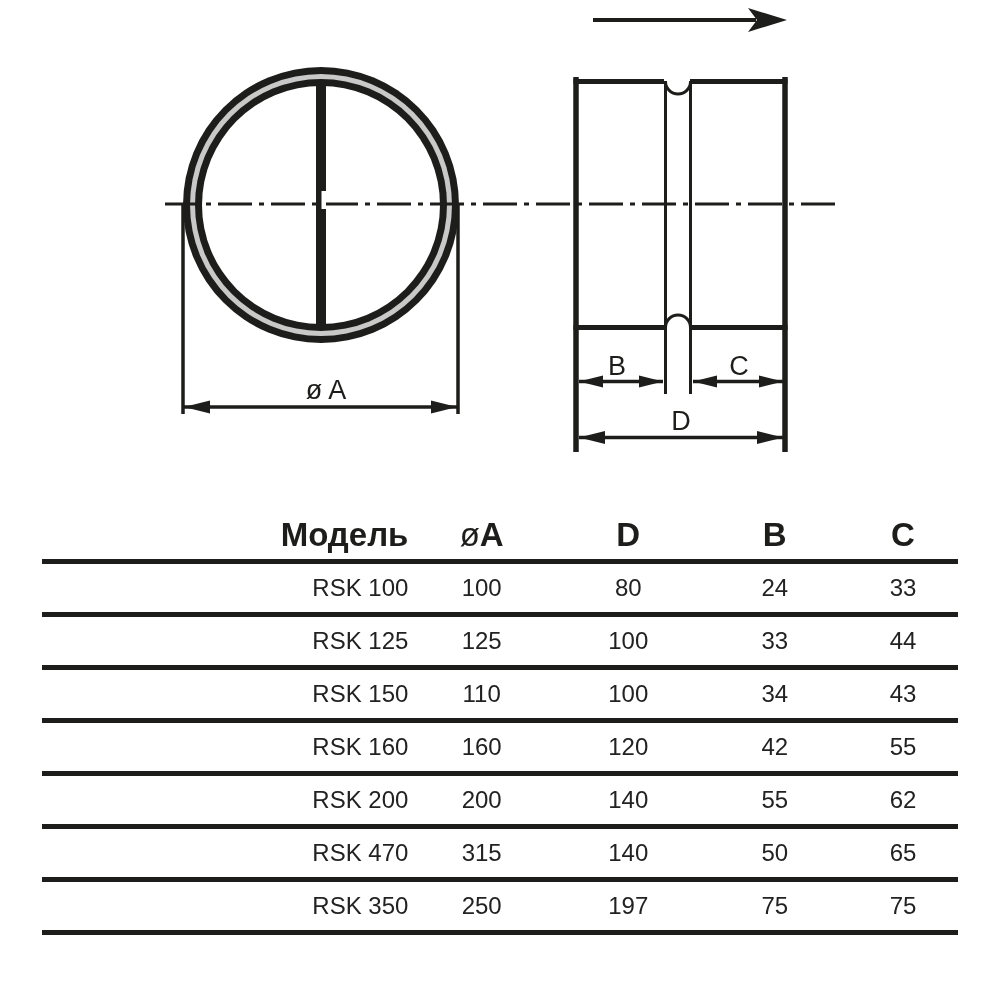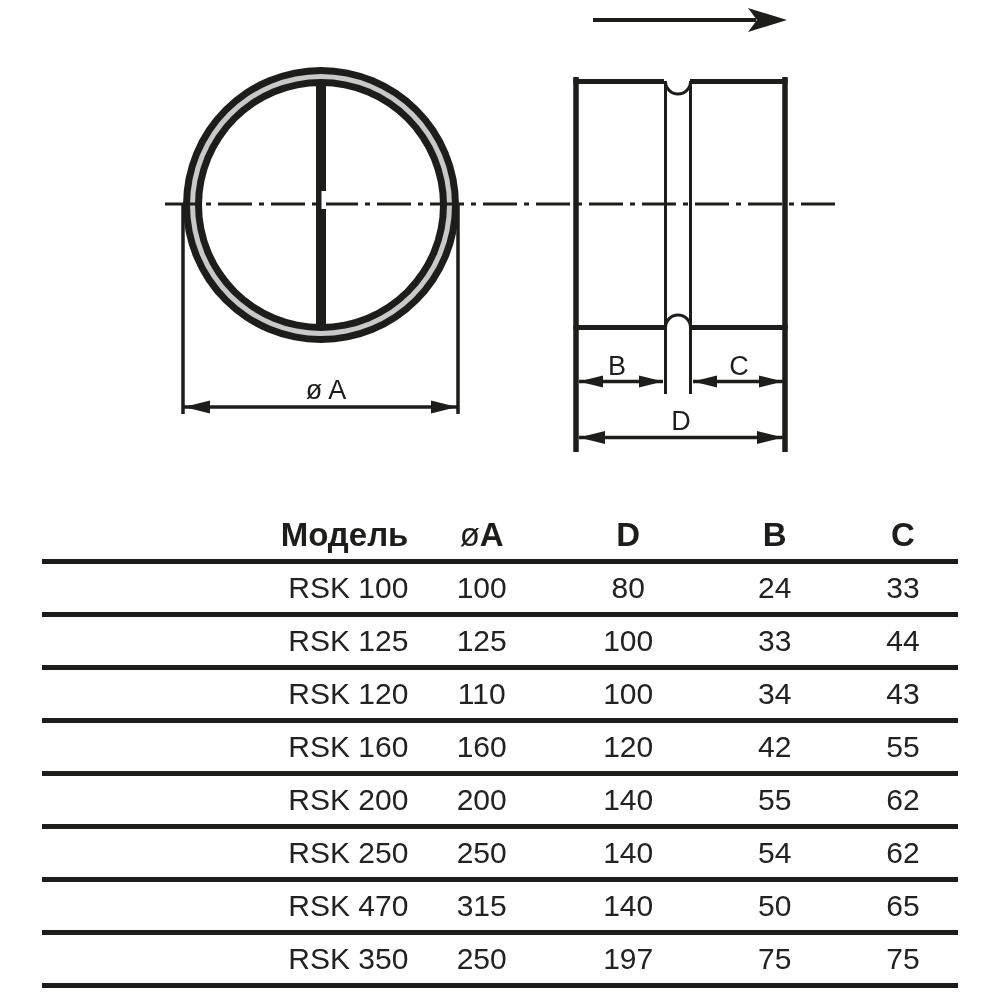--- a/index.html
+++ b/index.html
@@ -3,21 +3,21 @@
 <meta charset="utf-8">
 <style>
   html,body{margin:0;padding:0;background:#ffffff;}
   .stage{position:relative;width:1000px;height:1000px;background:#fff;overflow:hidden;
          font-family:"Liberation Sans", sans-serif;color:#1d1d1b;}
   .diagram{position:absolute;left:0;top:0;}
   .dim-label{font-family:"Liberation Sans", sans-serif;font-size:27px;fill:#1d1d1b;}
   table.dims{position:absolute;left:42px;top:511px;width:916px;border-collapse:collapse;
              table-layout:fixed;}
   table.dims th, table.dims td{border-bottom:5px solid #1d1d1b;height:48px;padding:0;
-             font-size:30px;color:#222;vertical-align:middle;text-align:center;
+             font-size:24px;color:#222;vertical-align:middle;text-align:center;
              white-space:nowrap;overflow:hidden;}
   table.dims th{font-size:33px;font-weight:bold;color:#1d1d1b;}
   table.dims .model{text-align:right;padding-left:21px;}
   table.dims th .phi{font-weight:400;}
   col.c-model{width:40%;} col.c-a{width:16%;} col.c-d{width:16%;}
   col.c-b{width:16%;} col.c-c{width:12%;}
 </style>
 </head>
 <body>
 
@@ -112,45 +112,38 @@
         <td>33</td>
       </tr>
       <tr>
         <td class="model">RSK 125</td>
         <td>125</td>
         <td>100</td>
         <td>33</td>
         <td>44</td>
       </tr>
       <tr>
-        <td class="model">RSK 120</td>
+        <td class="model">RSK 150</td>
         <td>110</td>
         <td>100</td>
         <td>34</td>
         <td>43</td>
       </tr>
       <tr>
         <td class="model">RSK 160</td>
         <td>160</td>
         <td>120</td>
         <td>42</td>
         <td>55</td>
       </tr>
       <tr>
         <td class="model">RSK 200</td>
         <td>200</td>
         <td>140</td>
         <td>55</td>
-        <td>62</td>
-      </tr>
-      <tr>
-        <td class="model">RSK 250</td>
-        <td>250</td>
-        <td>140</td>
-        <td>54</td>
         <td>62</td>
       </tr>
       <tr>
         <td class="model">RSK 470</td>
         <td>315</td>
         <td>140</td>
         <td>50</td>
         <td>65</td>
       </tr>
       <tr>

